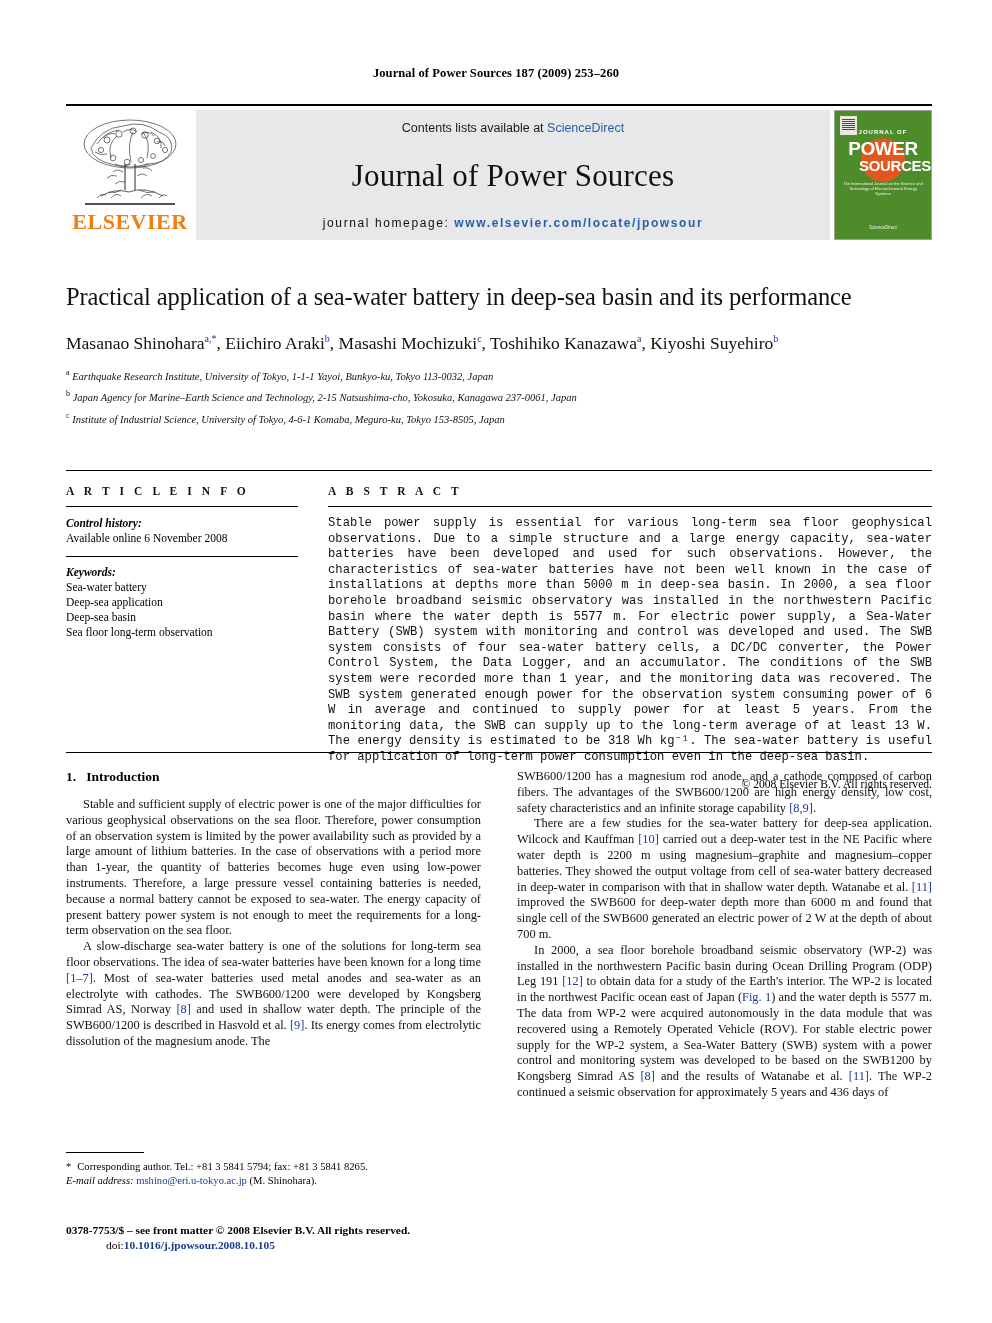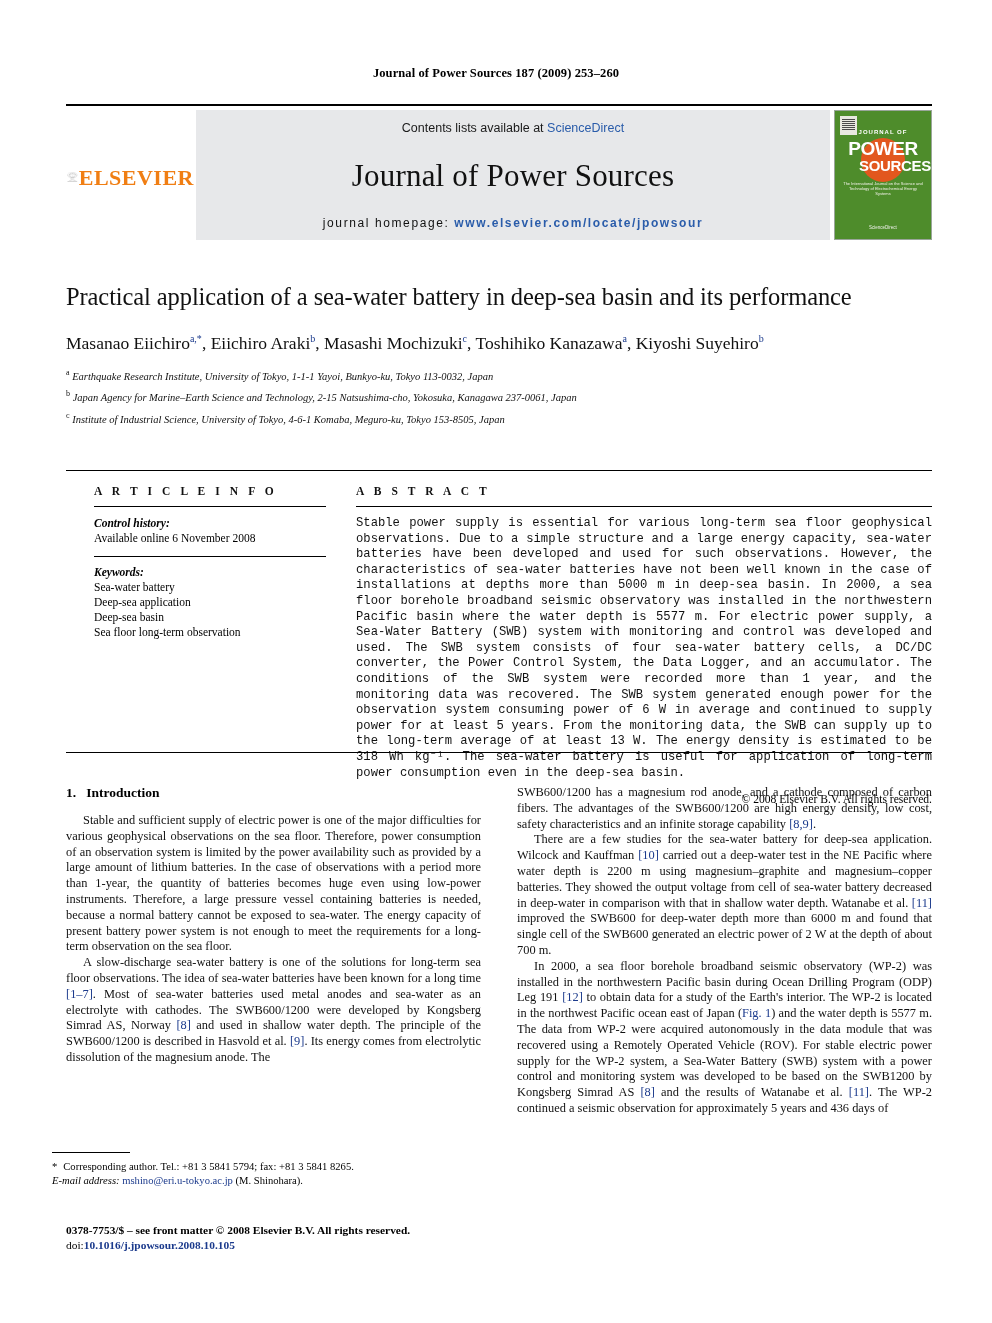--- a/index.html
+++ b/index.html
@@ -48,21 +48,21 @@
     display: flex;
     flex-direction: row;
     align-items: stretch;
     height: 130px;
     padding-top: 4px;
   }
   .elsevier-logo {
     width: 128px;
     flex: 0 0 128px;
     display: flex;
-    flex-direction: row;
+    flex-direction: column;
     align-items: center;
     justify-content: flex-start;
     padding-top: 4px;
   }
   .tree-svg { display:block; }
   .elsevier-word {
     font-family: "Liberation Serif", serif;
     font-size: 22px;
     font-weight: bold;
     color: #F07E13;
@@ -201,21 +201,20 @@
     width: 866px;
     border-top: 1.5px solid #000;
     padding-top: 14px;
     display: flex;
     flex-direction: row;
   }
   .col-info {
     flex: 0 0 232px;
     width: 232px;
     padding-right: 30px;
-    margin-left: 28px;
   }
   .col-abs {
     flex: 1 1 auto;
     padding-left: 0px;
   }
   .sec-caps {
     font-family: "Liberation Serif", serif;
     font-weight: bold;
     font-size: 11.5px;
     letter-spacing: 3.6px;
@@ -256,21 +255,21 @@
     font-size: 11.6px;
   }
 
   
   .body-cols {
     position: absolute;
     top: 752px;
     left: 66px;
     width: 866px;
     border-top: 1.5px solid #000;
-    padding-top: 32px;
+    padding-top: 16px;
     display: flex;
     flex-direction: row;
     gap: 36px;
   }
   .bcol { width: 415px; flex: 0 0 415px; }
   .sec-head {
     font-family: "Liberation Serif", serif;
     font-weight: bold;
     font-size: 13.5px;
     margin: 0 0 12px 0;
@@ -285,21 +284,21 @@
     text-indent: 17px;
     color: #111;
   }
   .para.noind { text-indent: 0; }
   .ref { color: #1b3a8c; }
 
   
   .footnote-area {
     position: absolute;
     top: 1152px;
-    left: 52px;
+    left: 66px;
     width: 415px;
   }
   .fn-rule {
     border-top: 1px solid #000;
     width: 78px;
     margin-bottom: 7px;
   }
   .fn-line {
     font-family: "Liberation Serif", serif;
     font-size: 10.6px;
@@ -315,21 +314,21 @@
     position: absolute;
     top: 1223px;
     left: 66px;
     width: 500px;
     font-family: "Liberation Serif", serif;
     font-size: 11.4px;
     line-height: 14.5px;
     font-weight: bold;
   }
   .issn-area .doi-link { color: #1b3a8c; font-weight: bold; }
-  .issn-area .doi-row { font-weight: normal; }
+  .issn-area .doi-row { font-weight: normal; margin-left: 40px; }
 </style>
 </head>
 <body>
 
 <div class="page">
 
   <div class="running-head">Journal of Power Sources 187 (2009) 253–260</div>
 
   <div class="masthead">
     <div class="masthead-inner">
@@ -382,21 +381,21 @@
         <div class="cover-sources">SOURCES</div>
         <div class="cover-tagline">The International Journal on the Science and Technology of Electrochemical Energy Systems</div>
         <div class="cover-foot">ScienceDirect</div>
       </div>
 
     </div>
   </div>
 
   <div class="title-block">
     <h1 class="art-title">Practical application of a sea-water battery in deep-sea basin and its performance</h1>
-    <div class="authors"><span>Masanao Eiichiro</span><sup>a,*</sup>, <span>Eiichiro Araki</span><sup>b</sup>, <span>Masashi Mochizuki</span><sup>c</sup>, <span>Toshihiko Kanazawa</span><sup>a</sup>, <span>Kiyoshi Suyehiro</span><sup>b</sup></div>
+    <div class="authors"><span>Masanao Shinohara</span><sup>a,*</sup>, <span>Eiichiro Araki</span><sup>b</sup>, <span>Masashi Mochizuki</span><sup>c</sup>, <span>Toshihiko Kanazawa</span><sup>a</sup>, <span>Kiyoshi Suyehiro</span><sup>b</sup></div>
     <div class="affils">
         <div><sup>a</sup> Earthquake Research Institute, University of Tokyo, 1-1-1 Yayoi, Bunkyo-ku, Tokyo 113-0032, Japan</div>
         <div><sup>b</sup> Japan Agency for Marine–Earth Science and Technology, 2-15 Natsushima-cho, Yokosuka, Kanagawa 237-0061, Japan</div>
         <div><sup>c</sup> Institute of Industrial Science, University of Tokyo, 4-6-1 Komaba, Meguro-ku, Tokyo 153-8505, Japan</div>
       </div>
   </div>
 
   <div class="infoabs">
 
     <div class="col-info">

